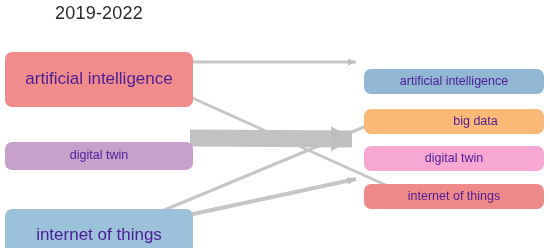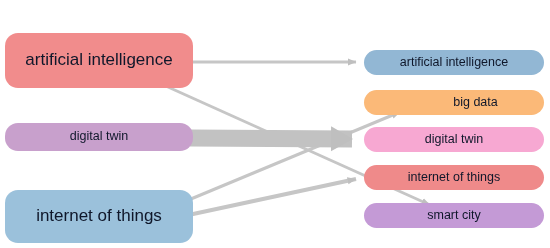--- a/index.html
+++ b/index.html
@@ -33,29 +33,30 @@
 
   .flow-layer {
     position: absolute;
     left: 0; top: 0;
     width: 550px; height: 248px;
     z-index: 1;
   }
 
   .node {
     position: absolute;
-    border-radius: 13px;
+    border-radius: 7px;
     display: flex;
     align-items: center;
     justify-content: center;
     text-align: center;
-    color: #0f172a;
+    color: #4c1d95;
     z-index: 2;
     box-sizing: border-box;
     line-height: 1.08;
+    margin-top: 19px;
   }
   .node.left  { left: 5px;   width: 188px; }
   .node.right { left: 364px; width: 180px; }
 
   .node-big   { font-size: 17px; }
   .node-small { font-size: 12.5px; }
 
   #n-l-ai { top: 33px;  height: 55px;  background: #F18C8C; }
   #n-l-dt { top: 123px; height: 28px;  background: #C8A0CC; }
   #n-l-io { top: 190px; height: 53px;  background: #9BC1DB; }
@@ -64,20 +65,21 @@
   #n-r-bd { top: 90px;  height: 25px;  background: #FBB978; padding-left: 43px; }
   #n-r-dt { top: 127px; height: 25px;  background: #F7A8D2; }
   #n-r-io { top: 165px; height: 25px;  background: #EF8A8A; }
   #n-r-sc { top: 203px; height: 25px;  background: #C49AD6; }
 </style>
 </head>
 <body>
 
 <div id="diagram">
 
+  <div class="col-title" id="title-left">2019-2022</div>
 
 
   <svg class="flow-layer" viewBox="0 0 550 248" width="550" height="248" xmlns="http://www.w3.org/2000/svg">
 
     <defs>
       <marker id="arrow-sm" markerWidth="9" markerHeight="8" refX="8.5" refY="4" orient="auto" markerUnits="userSpaceOnUse">
         <path d="M0,0.4 L9,4 L0,7.6 Z" fill="#BFBFBF"></path>
       </marker>
       <marker id="arrow-lg" markerWidth="22" markerHeight="26" refX="21" refY="13" orient="auto" markerUnits="userSpaceOnUse">
         <path d="M0,0.5 L22,13 L0,25.5 Z" fill="#BFBFBF"></path>
@@ -112,15 +114,14 @@
   <div class="node left node-big" id="n-l-io">internet of things</div>
 
   <div class="node right node-small" id="n-r-ai">artificial intelligence</div>
 
   <div class="node right node-small" id="n-r-bd">big data</div>
 
   <div class="node right node-small" id="n-r-dt">digital twin</div>
 
   <div class="node right node-small" id="n-r-io">internet of things</div>
 
-  <div class="node right node-small" id="n-r-sc">smart city</div>
 
 </div>
 
 </body></html>

